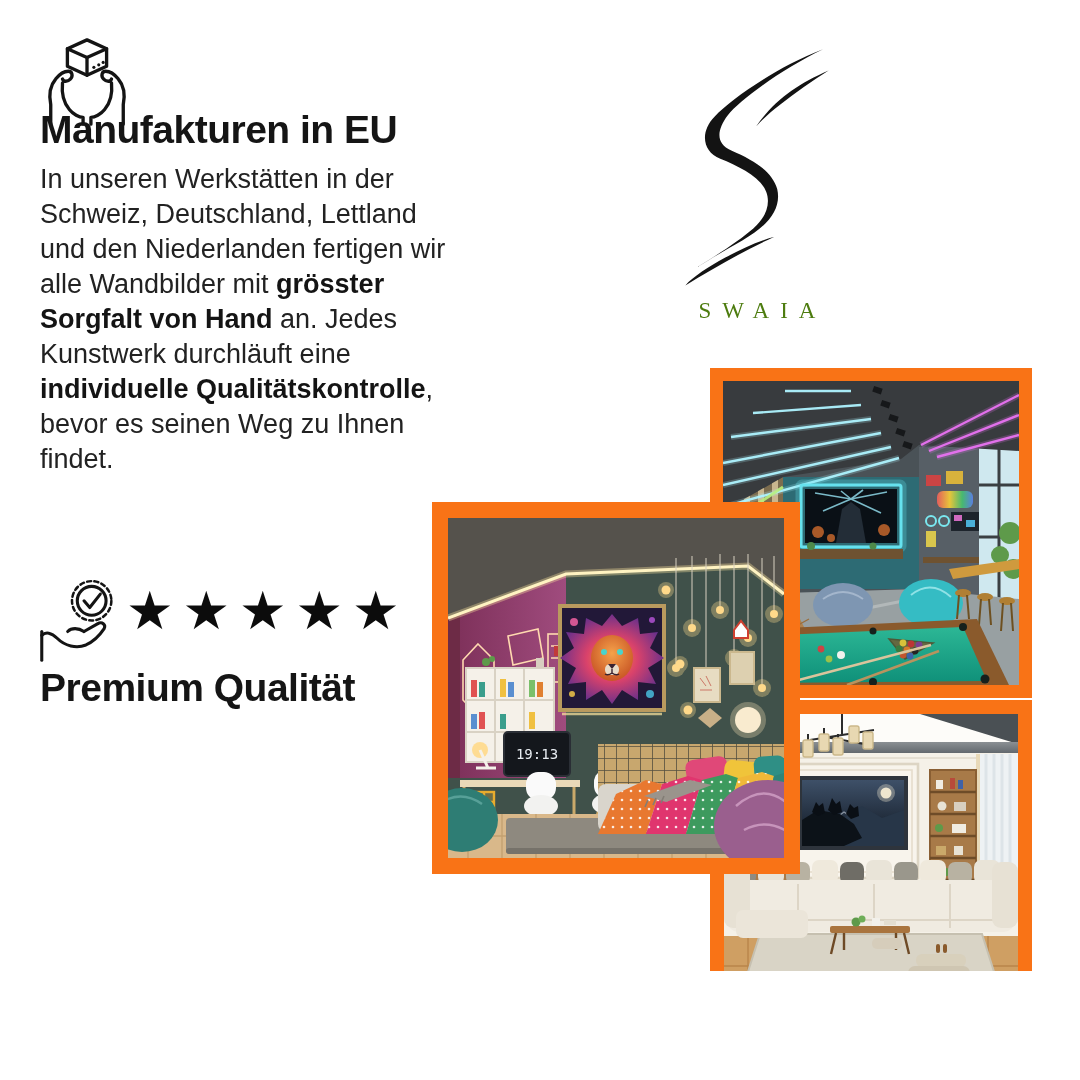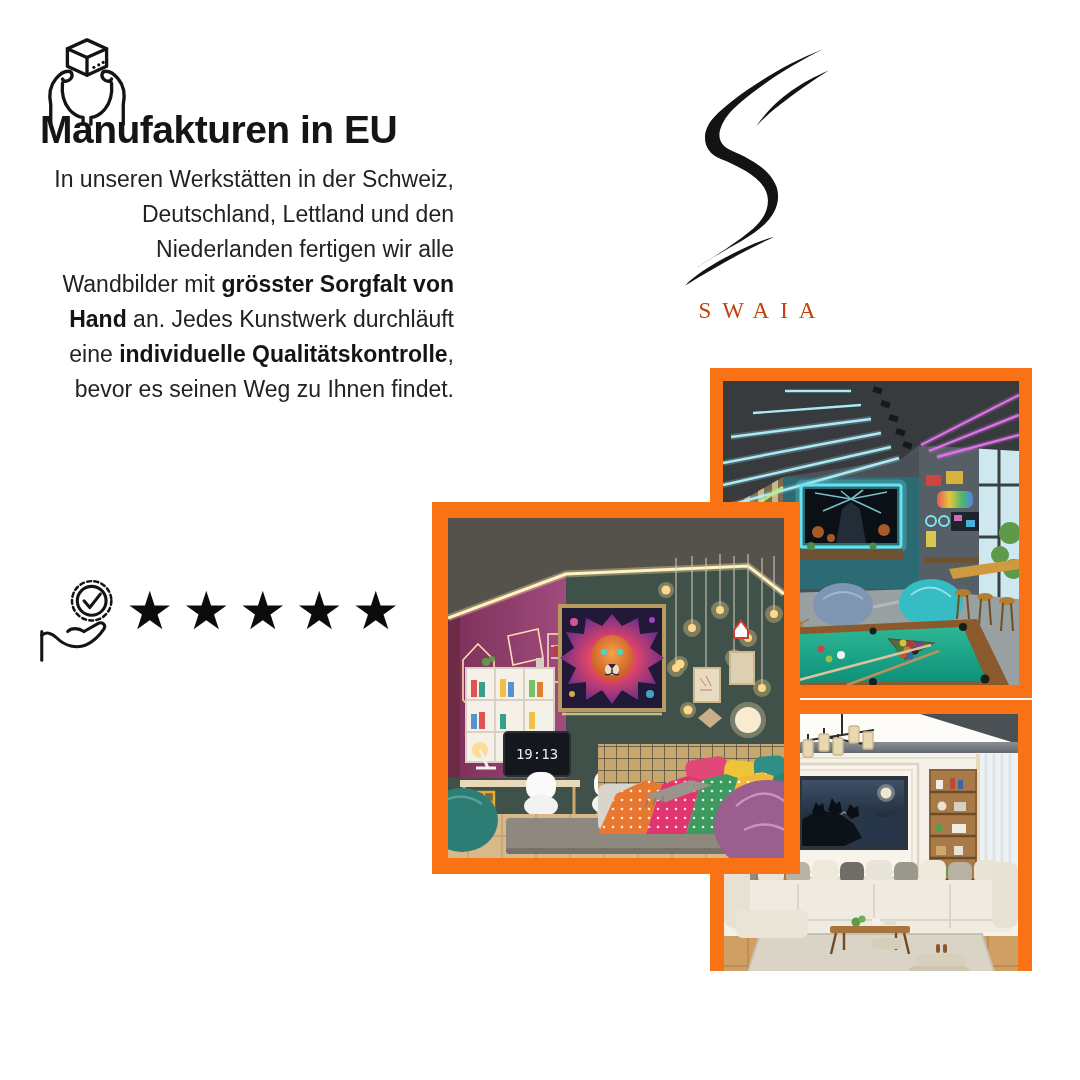--- a/index.html
+++ b/index.html
@@ -14,34 +14,34 @@
   #pkg-icon   { left:38px;  top:34px;  width:98px;  height:98px; }
   #medal-icon { left:34px;  top:572px; width:100px; height:96px; }
   .h-title {
     position:absolute; left:40px; font-size:39px; font-weight:700;
     letter-spacing:-0.5px; color:#151515; white-space:nowrap;
   }
   #h-manufaktur { top:108px; }
   #h-premium    { top:666px; }
   .body-par {
     position:absolute; left:40px; width:414px;
-    font-size:23px; line-height:35px; color:#222222;text-align:right;
+    font-size:27px; line-height:35px; color:#222222;
   }
   #par-manufaktur { top:162px; }
   #par-premium    { top:724px; width:402px; }
   .body-par b { font-weight:700; color:#141414; }
   .stars {
     position:absolute; left:126px; top:580px;
     font-size:53px; letter-spacing:9px; color:#0c0c0c; white-space:nowrap;
   }
   
   .logo-wrap { position:absolute; left:654px; top:42px; width:206px; text-align:center; }
   .logo-s { width:150px; height:248px; display:block; margin:0 auto; }
   .logo-word {
-    font-family:"Liberation Serif", serif; font-size:23px; color:#c2410c;
+    font-family:"Liberation Serif", serif; font-size:23px; color:#4d7c0f;
     letter-spacing:11px; margin-top:8px; text-indent:11px;
   }
   
   .card { position:absolute; background:#f97316; }
   #card-game    { left:710px; top:368px; width:322px; height:330px; padding:13px; z-index:1; }
   #card-bedroom { left:432px; top:502px; width:368px; height:372px; padding:16px; z-index:3; }
   #card-living  { left:710px; top:700px; width:322px; height:322px; padding:14px; z-index:1; }
   .photo { width:100%; height:100%; display:block; }
 </style>
 </head>
@@ -85,20 +85,21 @@
       <circle cx="58" cy="30" r="20.5" stroke-width="2.6" stroke-dasharray="4.2 3.4"></circle>
       <polyline points="50,30 56,37 67,23"></polyline>
       <path d="M6,62 L6,92"></path>
       <path d="M6,66 C10,62 16,63 22,69 C30,77 42,80 52,76 C61,72 67,65 71,59 C73,55 69,51 64,54 L50,62"></path>
       <path d="M50,62 C44,58 37,58 33,62"></path>
     </g>
   </svg>
 
   <div class="stars">★★★★★</div>
 
+  <div class="h-title" id="h-premium">Premium Qualität</div>
 
 
   <div class="card" id="card-game">
     <svg class="photo" viewBox="0 0 296 304" preserveAspectRatio="none">
       <defs>
         <linearGradient id="felt" x1="0" y1="0" x2="0" y2="1">
           <stop offset="0" stop-color="#2cb795"></stop>
             <stop offset="1" stop-color="#0f9079"></stop>
         </linearGradient>
         <linearGradient id="rainbow" x1="0" y1="0" x2="1" y2="0">

